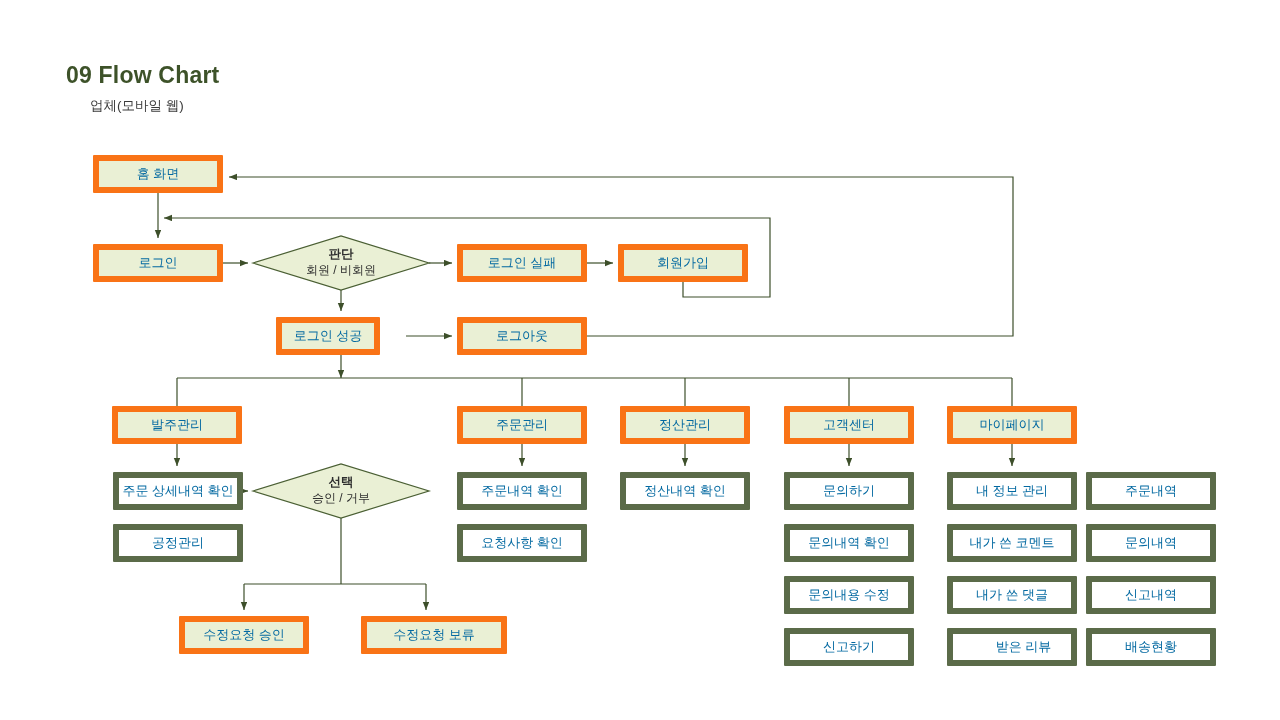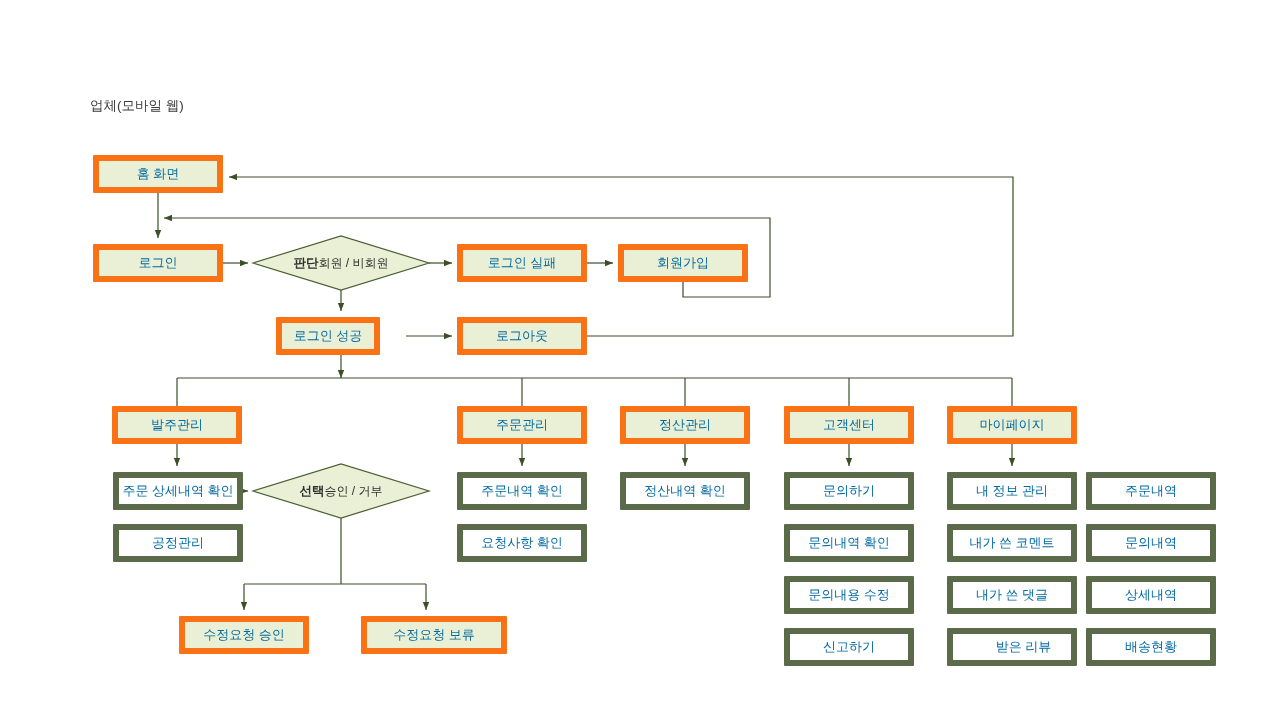--- a/index.html
+++ b/index.html
@@ -63,21 +63,21 @@
   .node.filled {
     background: #eaf0d5;
   }
   .node.plain {
     background: #ffffff;
     border-color: #5b6b49;
   }
   .diamond-label {
     position: absolute;
     display: flex;
-    flex-direction: row;
+    flex-direction: column;
     align-items: center;
     justify-content: center;
     text-align: center;
     pointer-events: none;
     white-space: nowrap;
   }
   .diamond-label .d-title {
     font-size: 12.5px;
     font-weight: bold;
     color: #2e2e2e;
@@ -88,20 +88,21 @@
     color: #2e2e2e;
     line-height: 1.3;
     margin-top: 1px;
   }
 </style>
 </head>
 <body>
 
 <div id="canvas">
 
+  <div class="page-title">09 Flow Chart</div>
   <div class="page-subtitle">업체(모바일 웹)</div>
 
   <svg id="svg-layer" viewBox="0 0 1280 720">
     <defs>
       <marker id="arrow" markerWidth="9" markerHeight="9" refX="8" refY="3.2" orient="auto" markerUnits="userSpaceOnUse">
         <path d="M0,0 L8,3.2 L0,6.4 z" fill="#3d4f2a"></path>
       </marker>
     </defs>
     <g fill="none" stroke="#3d4f2a" stroke-width="1.2">
 
@@ -190,16 +191,16 @@
   <div class="node plain" style="left:784px; top:576px; width:130px; height:38px;">문의내용 수정</div>
   <div class="node plain" style="left:784px; top:628px; width:130px; height:38px;">신고하기</div>
 
   <div class="node plain" style="left:947px; top:472px; width:130px; height:38px;">내 정보 관리</div>
   <div class="node plain" style="left:947px; top:524px; width:130px; height:38px;">내가 쓴 코멘트</div>
   <div class="node plain" style="left:947px; top:576px; width:130px; height:38px;">내가 쓴 댓글</div>
   <div class="node plain" style="left:947px; top:628px; width:130px; height:38px;padding-left:23px;">받은 리뷰</div>
 
   <div class="node plain" style="left:1086px; top:472px; width:130px; height:38px;">주문내역</div>
   <div class="node plain" style="left:1086px; top:524px; width:130px; height:38px;">문의내역</div>
-  <div class="node plain" style="left:1086px; top:576px; width:130px; height:38px;">상세내역</div>
+  <div class="node plain" style="left:1086px; top:576px; width:130px; height:38px;">신고내역</div>
   <div class="node plain" style="left:1086px; top:628px; width:130px; height:38px;">배송현황</div>
 
 </div>
 
 </body></html>

